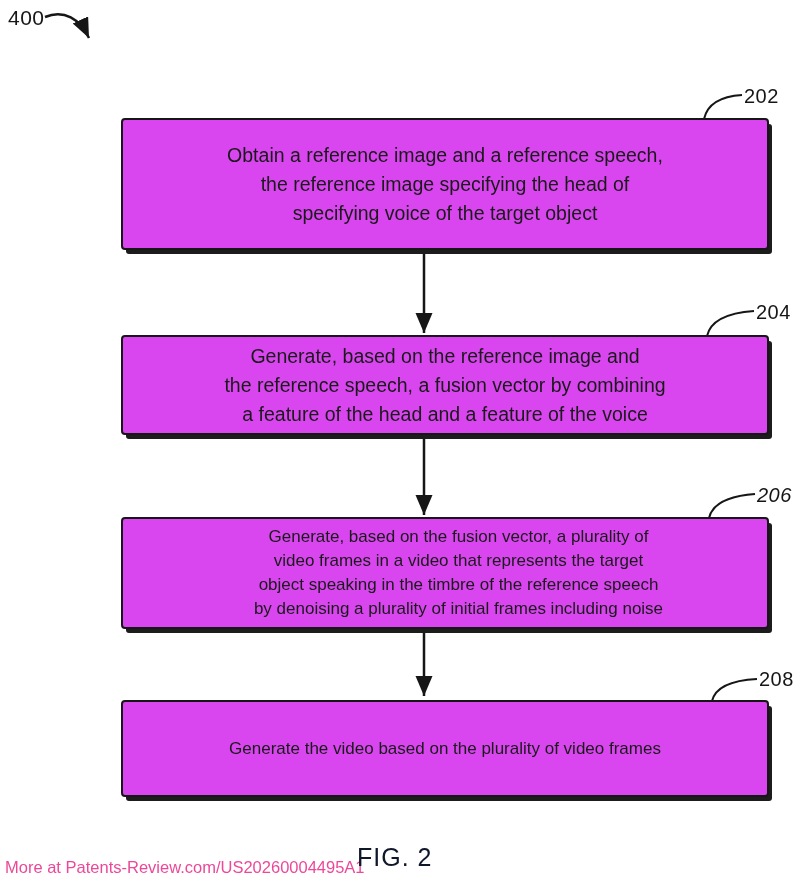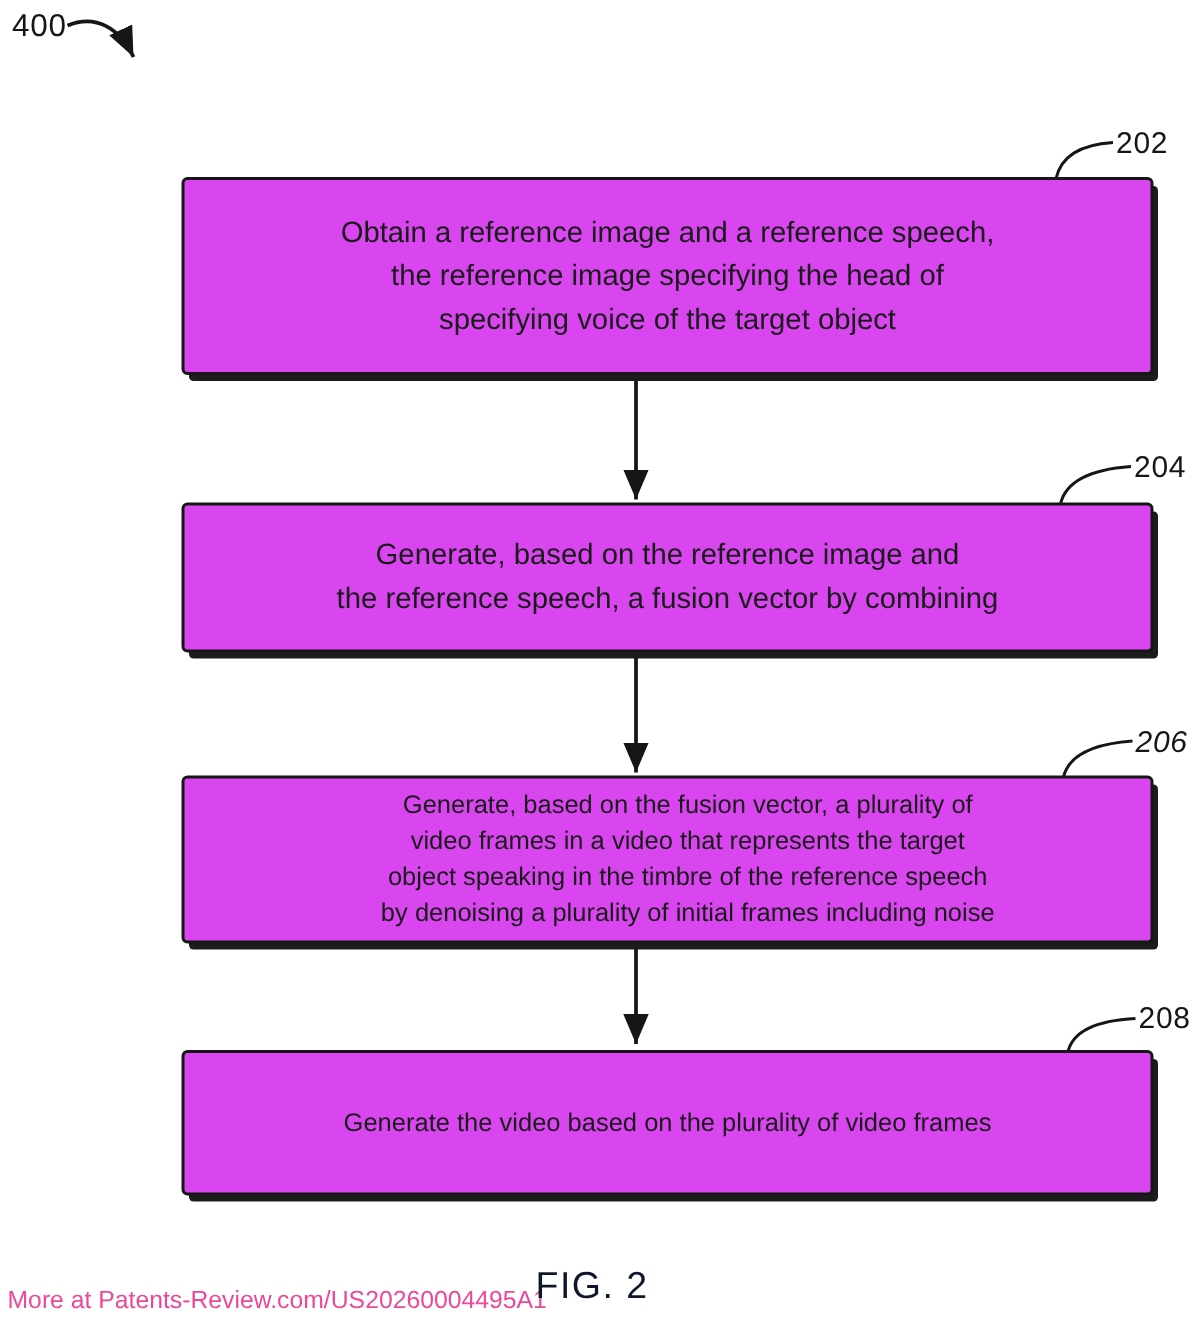--- a/index.html
+++ b/index.html
@@ -106,20 +106,21 @@
   <div class="step-box box-1">
     <div class="step-line">Obtain a reference image and a reference speech,</div>
     <div class="step-line">the reference image specifying the head of</div>
     <div class="step-line">specifying voice of the target object</div>
   </div>
   <div class="ref-label ref-202">202</div>
 
   <div class="step-box box-2">
     <div class="step-line">Generate, based on the reference image and</div>
     <div class="step-line">the reference speech, a fusion vector by combining</div>
+    <div class="step-line">a feature of the head and a feature of the voice</div>
   </div>
   <div class="ref-label ref-204">204</div>
 
   <div class="step-box box-3">
     <div class="step-line">Generate, based on the fusion vector, a plurality of</div>
     <div class="step-line">video frames in a video that represents the target</div>
     <div class="step-line">object speaking in the timbre of the reference speech</div>
     <div class="step-line">by denoising a plurality of initial frames including noise</div>
   </div>
   <div class="ref-label ref-206">206</div>

